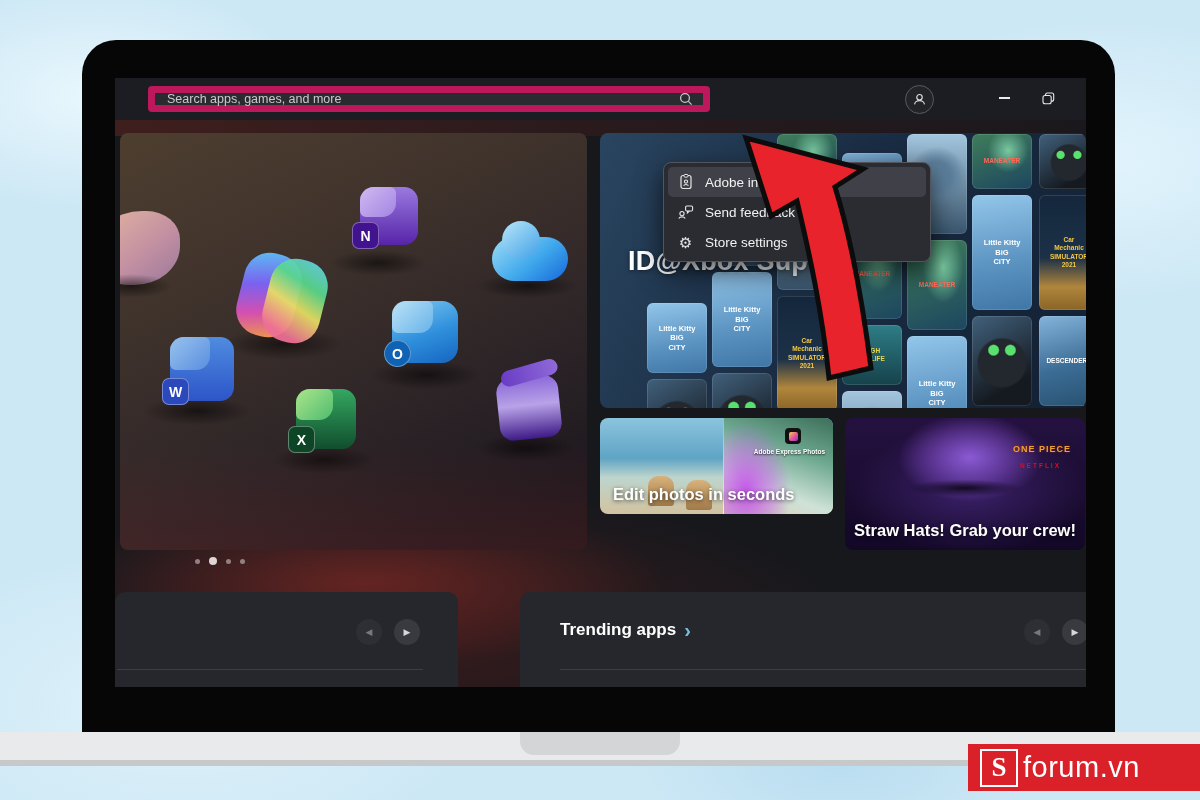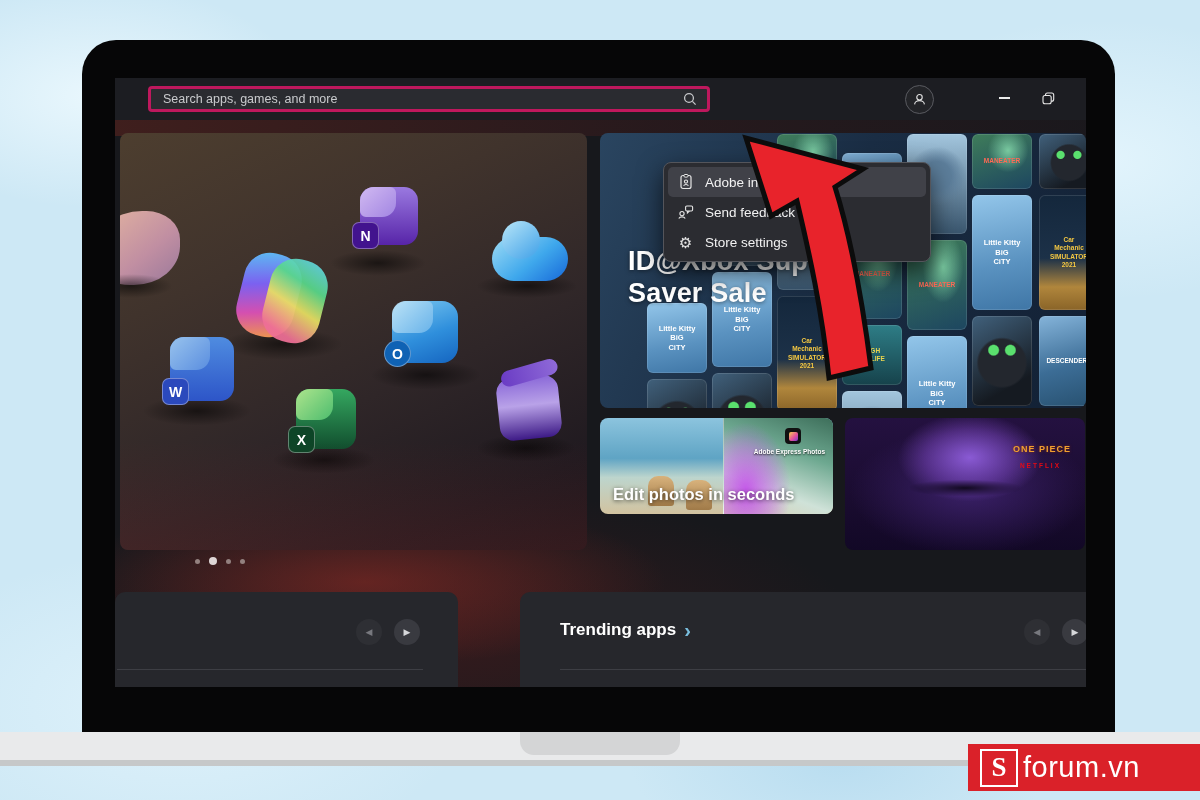--- a/index.html
+++ b/index.html
@@ -16,21 +16,21 @@
   .bezel{position:absolute;left:82px;top:40px;width:1033px;height:692px;background:#060607;
     border-radius:34px 34px 0 0;}
   .base{position:absolute;left:0;top:732px;width:1200px;height:34px;background:#e9eaeb;}
   .base-strip{position:absolute;left:0;bottom:0;width:100%;height:6px;background:#c6c8c9;}
   .notch{position:absolute;left:520px;top:0;width:160px;height:23px;background:#d4d5d6;
     border-radius:0 0 14px 14px;}
   
   .screen{position:absolute;left:33px;top:38px;width:971px;height:609px;background:#141519;overflow:hidden;}
   .header{position:relative;height:42px;background:#1c1d22;}
   .searchbox{position:absolute;left:33px;top:8px;width:562px;height:26px;background:#2a2b30;
-    border:3px solid #be185d;border-radius:4px;display:flex;align-items:center;
+    border:7px solid #be185d;border-radius:4px;display:flex;align-items:center;
     color:#c9cacd;font-size:12.5px;padding:0 10px 0 12px;box-sizing:border-box;}
   .searchbox .ph{flex:1;}
   .profile-btn{position:absolute;left:790px;top:7px;width:27px;height:27px;border-radius:50%;
     border:1px solid #595a60;display:flex;align-items:center;justify-content:center;background:#232428;}
   .winbtn{position:absolute;top:6px;width:30px;height:28px;display:flex;align-items:center;justify-content:center;}
   .min-btn{left:874px;} .max-btn{left:918px;}
   .min-line{width:11px;height:2px;background:#eaeaea;}
   
   .main{position:relative;height:567px;
     background:
@@ -311,39 +311,39 @@
 SIMULATOR
 2021</span>
               </div>
               <div class="tile t-descenders" style="height: 90px;">
                 <span>DESCENDERS</span>
               </div>
             </div>
           </div>
         <div class="xbox-title">
           <div>ID@Xbox Super</div>
-          <div>Saver Sale</div>
         </div>
       </div>
 
       <div class="card photo-card">
         <div class="photo-right"></div>
         <div class="chair c1"></div>
         <div class="chair c2"></div>
         <div class="adobe-badge">
             <i></i>
           </div>
         <div class="adobe-label">Adobe Express Photos</div>
         <div class="card-label">Edit photos in seconds</div>
       </div>
 
       <div class="card onepiece">
         <div class="op-crew"></div>
         <div class="op-logo">ONE PIECE</div>
         <div class="op-netflix">NETFLIX</div>
+        <div class="op-label">Straw Hats! Grab your crew!</div>
       </div>
 
       <div class="dots">
           <div class="dot"></div>
           <div class="dot active"></div>
           <div class="dot"></div>
           <div class="dot"></div>
         </div>
 
       <div class="panel panel-left">

